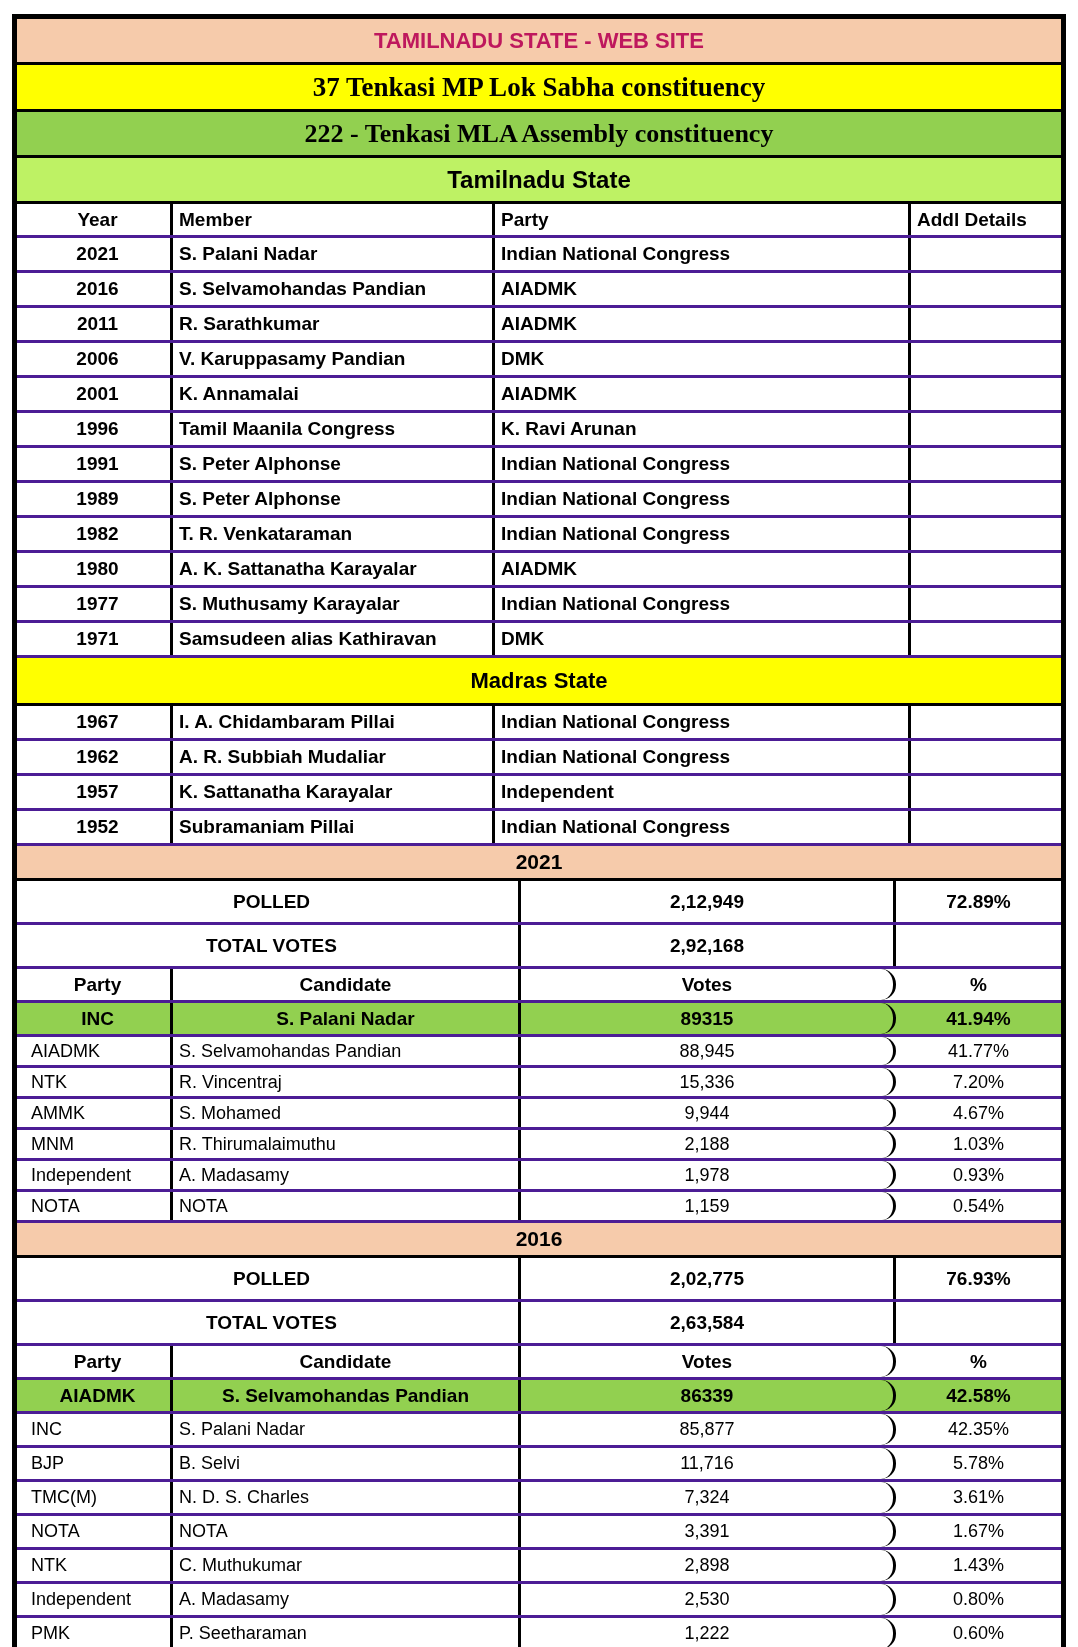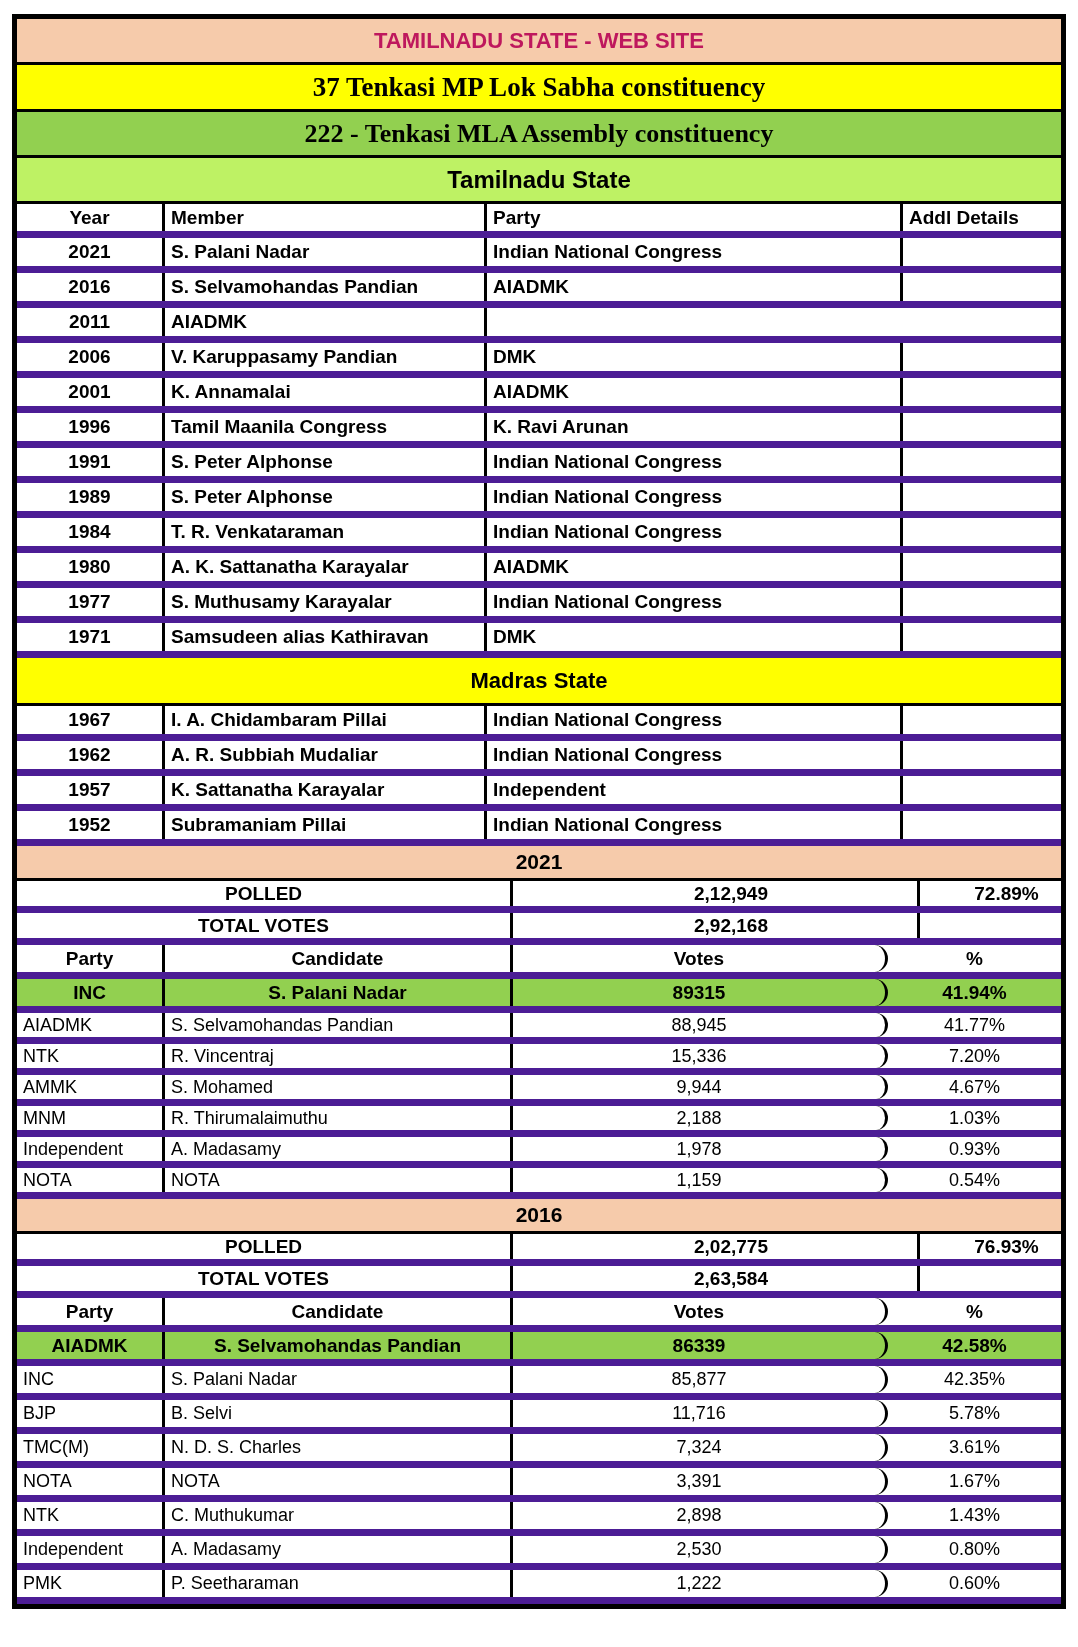--- a/index.html
+++ b/index.html
@@ -31,22 +31,23 @@
   }
   .banner-site   { height: 46px; background: #F6CBAB; color: #be185d; font-size: 22px; font-weight: bold; }
   .banner-mp     { height: 47px; background: #FFFF00; font-family: "Liberation Serif", serif; font-size: 27px; font-weight: bold; }
   .banner-mla    { height: 46px; background: #92D050; font-family: "Liberation Serif", serif; font-size: 26px; font-weight: bold; }
   .banner-state  { height: 46px; background: #bef264; font-size: 24px; font-weight: bold; }
   .banner-madras { height: 48px; background: #FFFF00; font-size: 22px; font-weight: bold; }
   .banner-year   { height: 35px; background: #F6CBAB; font-size: 21px; font-weight: bold; }
   
   .trow {
     display: grid;
-    border-bottom: 7px solid #4c1d95;
+    border-bottom: 3px solid #4c1d95;
     box-sizing: border-box;
+    padding-left: 8px;
   }
   .trow:last-child { }
   .cell {
     display: flex;
     align-items: center;
     padding: 0 6px;
     border-right: 3px solid #000000;
     box-sizing: border-box;
     overflow: hidden;
     white-space: nowrap;
@@ -57,21 +58,21 @@
   .members-grid { grid-template-columns: 148px 322px 416px 1fr; }
   .members-grid .cell { font-weight: bold; font-size: 19px; }
   .members-grid .c0 { justify-content: center; }
   .members-rows .trow { height: 35px; }
   
   .results-grid { grid-template-columns: 148px 348px 375px 1fr; }
   .results-grid .c2, .results-grid .c3 { justify-content: center; border-radius: 15px; }
   .rows-2021 .trow { height: 31px; }
   .rows-2016 .trow { height: 34px; }
   
-  .agg-grid { grid-template-columns: 496px 375px 1fr; height: 32px; gap: 32px; }
+  .agg-grid { grid-template-columns: 496px 375px 1fr; height: 44px; }
   .agg-grid .cell { justify-content: center; font-weight: bold; font-size: 19px; }
   
   .thead { height: 34px; background: #ffffff; }
   .thead .cell { font-weight: bold; font-size: 19px; }
   .results-head .cell { justify-content: center; }
   
   .winner { background: #92D050; height: 34px; }
   .winner .cell { font-weight: bold; font-size: 19px; justify-content: center; }
 </style>
 </head>
@@ -109,20 +110,21 @@
           <div class="cell c3"></div>
         </div>
         <div class="trow members-grid">
           <div class="cell c0">2016</div>
           <div class="cell c1">S. Selvamohandas Pandian</div>
           <div class="cell c2">AIADMK</div>
           <div class="cell c3"></div>
         </div>
         <div class="trow members-grid">
           <div class="cell c0">2011</div>
+          <div class="cell c1">R. Sarathkumar</div>
           <div class="cell c2">AIADMK</div>
           <div class="cell c3"></div>
         </div>
         <div class="trow members-grid">
           <div class="cell c0">2006</div>
           <div class="cell c1">V. Karuppasamy Pandian</div>
           <div class="cell c2">DMK</div>
           <div class="cell c3"></div>
         </div>
         <div class="trow members-grid">
@@ -143,21 +145,21 @@
           <div class="cell c2">Indian National Congress</div>
           <div class="cell c3"></div>
         </div>
         <div class="trow members-grid">
           <div class="cell c0">1989</div>
           <div class="cell c1">S. Peter Alphonse</div>
           <div class="cell c2">Indian National Congress</div>
           <div class="cell c3"></div>
         </div>
         <div class="trow members-grid">
-          <div class="cell c0">1984</div>
+          <div class="cell c0">1982</div>
           <div class="cell c1">T. R. Venkataraman</div>
           <div class="cell c2">Indian National Congress</div>
           <div class="cell c3"></div>
         </div>
         <div class="trow members-grid">
           <div class="cell c0">1980</div>
           <div class="cell c1">A. K. Sattanatha Karayalar</div>
           <div class="cell c2">AIADMK</div>
           <div class="cell c3"></div>
         </div>

